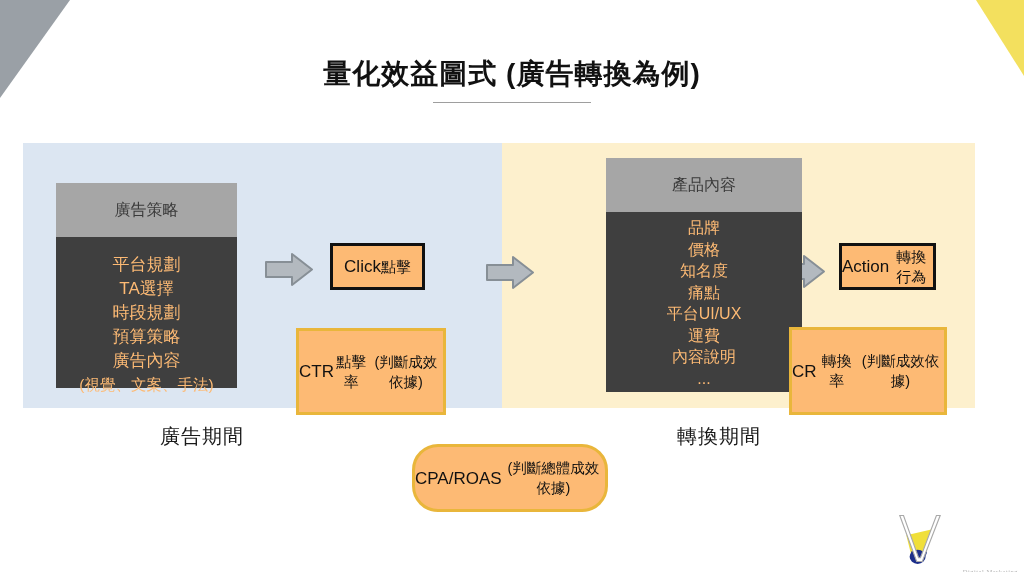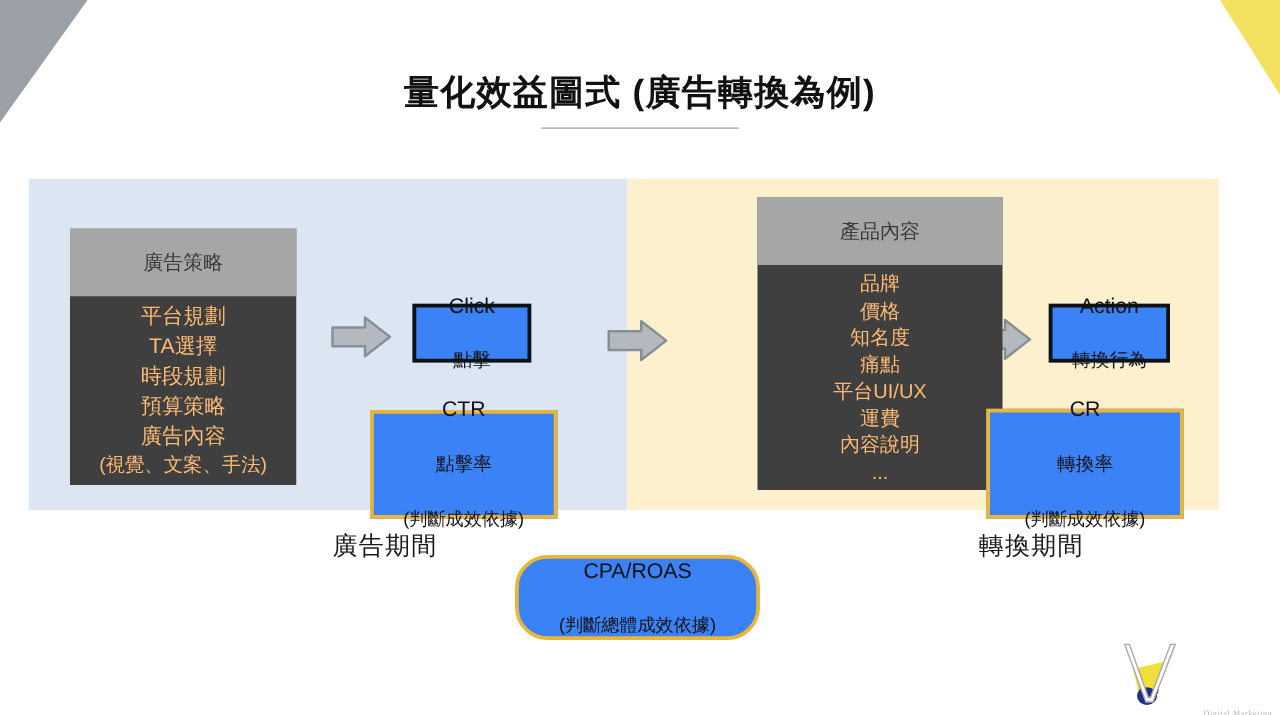--- a/index.html
+++ b/index.html
@@ -24,45 +24,45 @@
   .panel-blue { left:23px; width:479px; background:#dce6f2; }
   .panel-yellow { left:502px; width:473px; background:#fdf0cd; }
 
   
   .flow-box { position:absolute; background:#3f3f3f; }
   .flow-header { background:#a6a6a6; color:#3a3a3a; width:100%;
     display:flex; align-items:center; justify-content:center; font-size:16px; }
   .flow-body { color:#fdba74; text-align:center; }
   .ad-box { left:56px; top:183px; width:181px; height:205px; }
   .ad-box .flow-header { height:54px; }
-  .ad-box .flow-body { padding-top:4px; font-size:17px; line-height:24px; }
+  .ad-box .flow-body { padding-top:16px; font-size:17px; line-height:24px; }
   .ad-box .flow-body .small { font-size:15.5px; }
   .product-box { left:567px; top:158px; width:196px; height:234px;margin-left:39px; }
   .product-box .flow-header { height:54px; }
   .product-box .flow-body { padding-top:5px; font-size:16px; line-height:21.5px; }
 
   
-  .outline-box { position:absolute; background:#3b82f6; border:3px solid #111;
-    display:flex; flex-direction:column; align-items:center; justify-content:center;
-    text-align:center;gap:24px; }
+  .outline-box { position:absolute; background:#fdba74; border:3px solid #111;
+    display:flex; flex-direction:row; align-items:center; justify-content:center;
+    text-align:center; }
   .gold { border-color:#e9b63b;margin-top:28px; }
   .ob-title { font-size:17px; color:#111; line-height:21px; }
   .ob-sub { font-size:15px; color:#111; line-height:20px; }
   .ob-note { font-size:14.5px; color:#111; line-height:20px; }
   .click-box { left:330px; top:243px; width:95px; height:47px; }
   .action-box { left:839px; top:243px; width:97px; height:47px; }
   .ctr-box { left:296px; top:300px; width:150px; height:87px; }
   .cr-box { left:789px; top:299px; width:158px; height:88px; }
   .cpa-box { left:412px; top:416px; width:196px; height:68px;border-radius:26px; }
 
   
   .arrow { position:absolute; width:50px; height:37px; }
 
   
-  .period-label { position:absolute; top:423px; width:190px; text-align:right;
+  .period-label { position:absolute; top:423px; width:190px; text-align:left;
     font-size:20px; color:#1a1a1a; letter-spacing:1px; }
   .period-ad { left:160px; }
   .period-conv { left:677px; }
 
   
   .logo { position:absolute; left:896px; top:511px; width:122px; height:59px; display:flex;flex-direction:column; }
   .logo-icon { width:47px; height:56px; flex:0 0 auto; }
   .logo-text { margin-left:2px; margin-top:1px; font-family:"Liberation Serif","DejaVu Serif",serif;
     color:#8f8f8f; }
   .logo-tagline { font-size:6.5px; color:#b3b3b3; text-align:right; letter-spacing:0.5px; }

